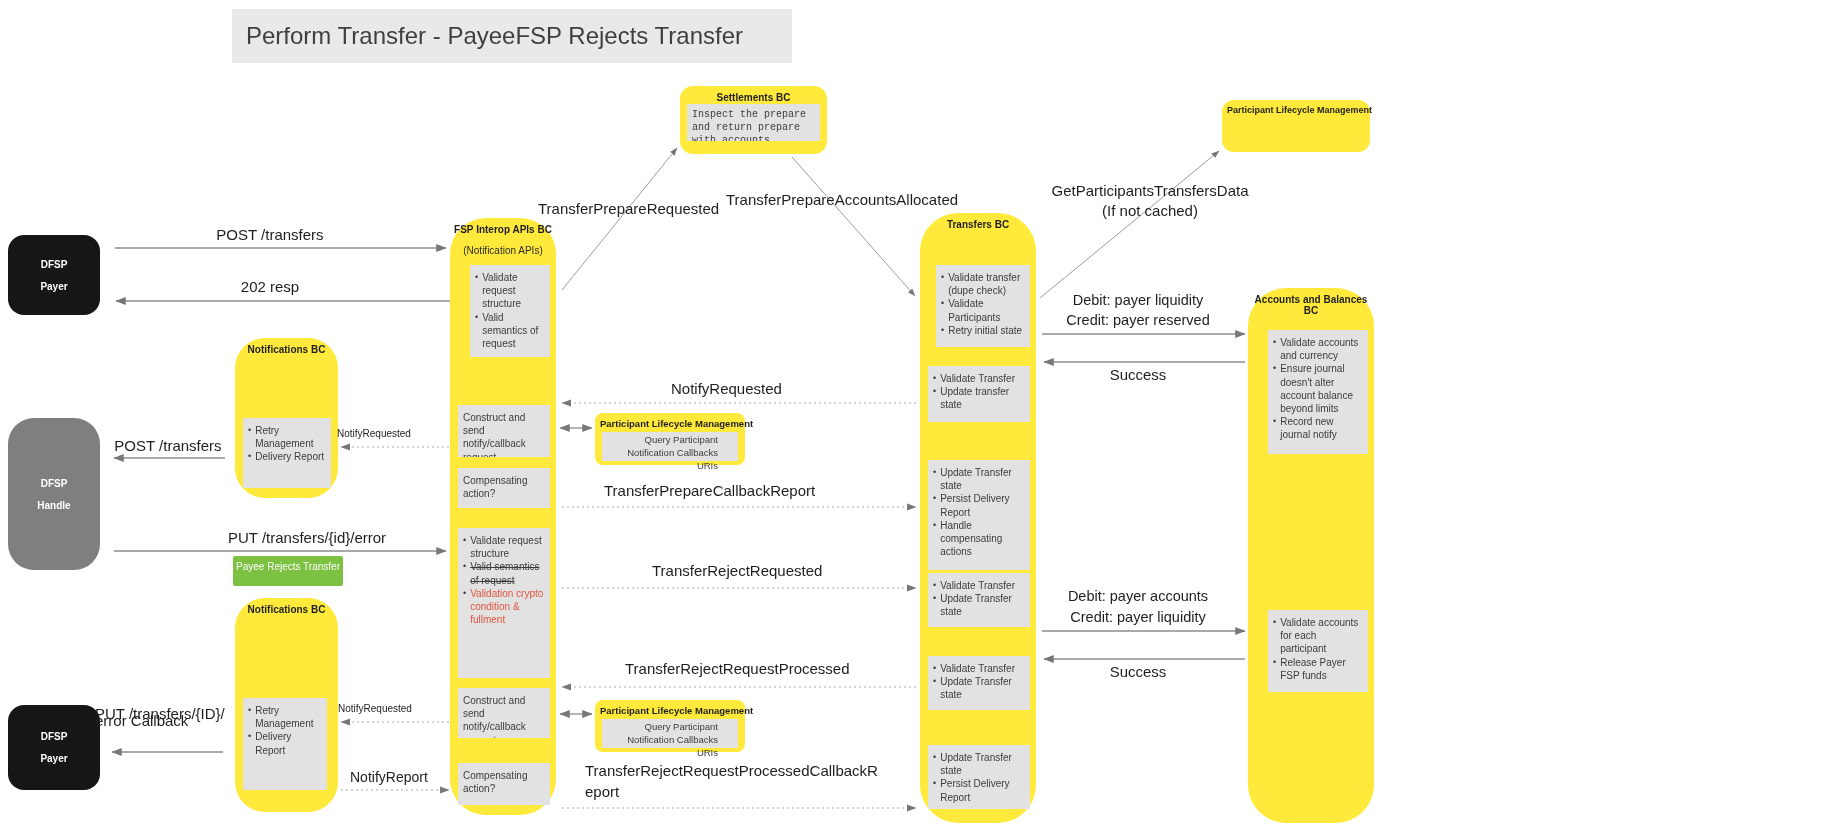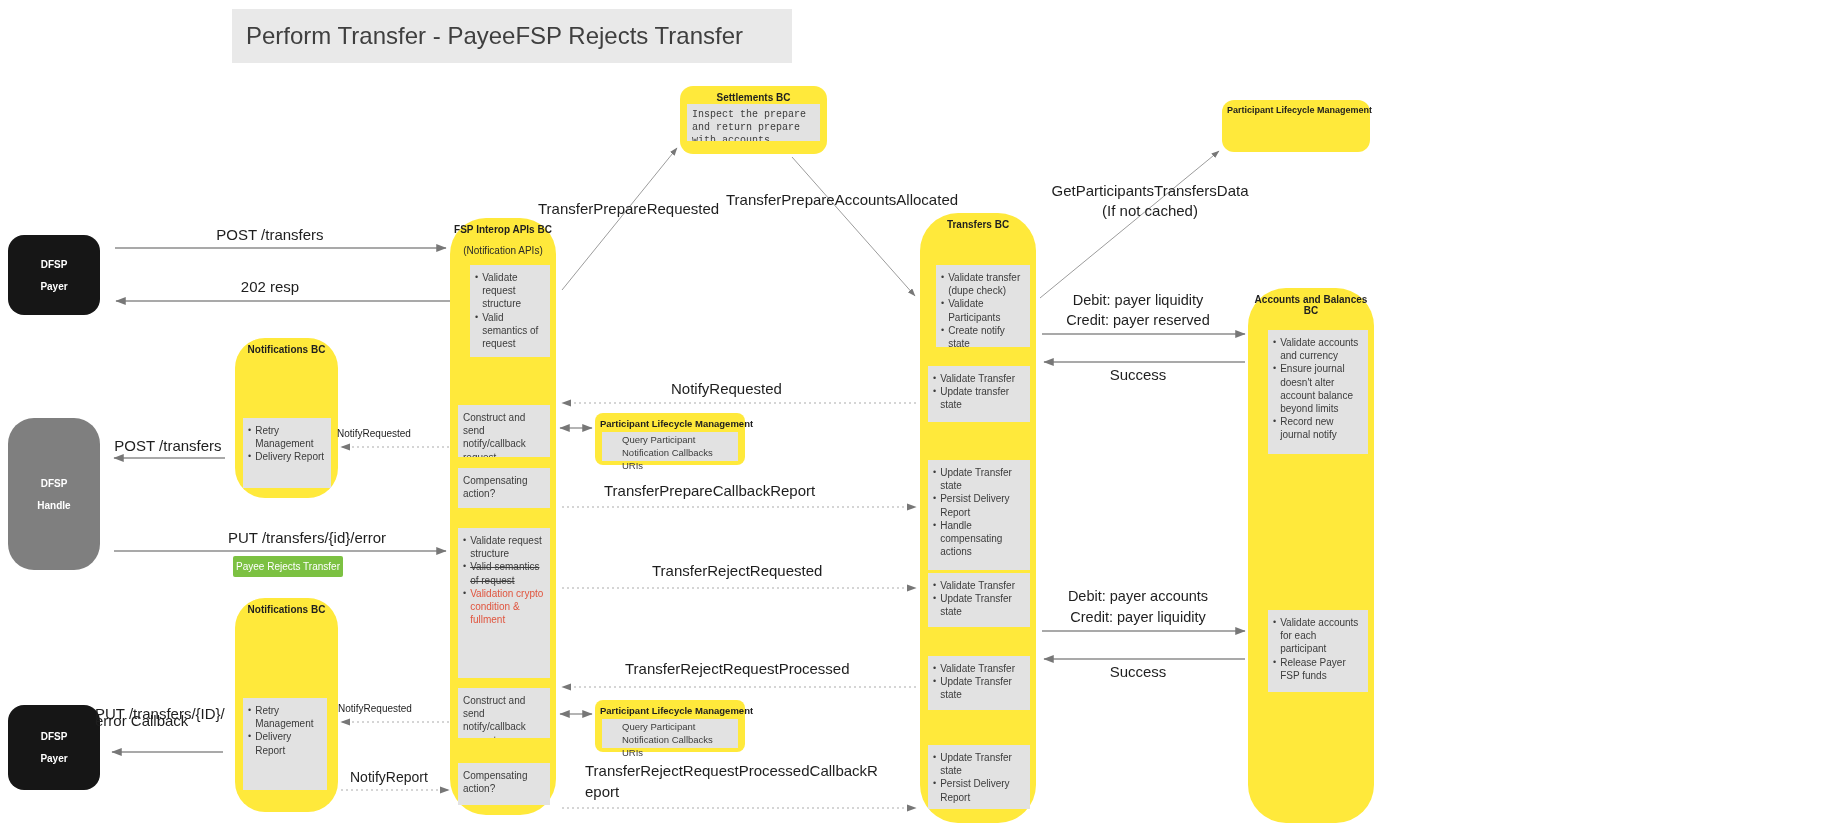--- a/index.html
+++ b/index.html
@@ -32,21 +32,21 @@
   .badge{background:var(--green,#7cc142);color:#ffffff;font-size:10px;text-align:center;
          line-height:21px;border-radius:2px;}
 
   .lbl{position:absolute;font-size:15px;color:#1e1e1e;white-space:nowrap;}
   .lbl-c{text-align:center;}
   .lbl-sm{font-size:10px;}
   .lbl-wrap{white-space:normal;overflow-wrap:anywhere;line-height:1.4;}
 
   .plm-h{position:absolute;top:5px;left:5px;font-size:9.5px;font-weight:bold;color:#1f1f1f;white-space:nowrap;}
   .plm-note{position:absolute;top:19px;left:7px;width:136px;height:29px;background:var(--box-gray,#e2e2e2);
-            font-size:9.5px;color:#3c3c3c;line-height:1.35;padding:2px 20px;box-sizing:border-box;}
+            font-size:9.5px;color:#3c3c3c;line-height:1.35;padding:2px 20px;box-sizing:border-box;text-align:right;}
 
   svg.wires{position:absolute;left:0;top:0;pointer-events:none;}
   .ln-solid{stroke:#8c8c8c;stroke-width:1.3;fill:none;}
   .ln-dot{stroke:#ababab;stroke-width:1.2;fill:none;stroke-dasharray:2,3;}
   .ln-diag{stroke:#9c9c9c;stroke-width:1;fill:none;}
 </style>
 </head>
 <body>
 
 <svg class="wires" width="1837" height="825">
@@ -170,21 +170,21 @@
       <div class="brow">
         <span class="bdot">•</span>
         <span class="btxt">Validate transfer (dupe check)</span>
       </div>
       <div class="brow">
         <span class="bdot">•</span>
         <span class="btxt">Validate Participants</span>
       </div>
       <div class="brow">
         <span class="bdot">•</span>
-        <span class="btxt">Create notify state</span>
+        <span class="btxt">Retry initial state</span>
       </div>
     </div>
   <div class="task" style="left:8px;top:153px;width:102px;height:56px;">
       <div class="brow">
         <span class="bdot">•</span>
         <span class="btxt">Validate Transfer</span>
       </div>
       <div class="brow">
         <span class="bdot">•</span>
         <span class="btxt">Update transfer state</span>
@@ -266,21 +266,21 @@
 
 <div class="abs lane" style="left:595px;top:413px;width:150px;height:52px;border-radius:8px;">
   <div class="plm-h">Participant Lifecycle Management</div>
   <div class="plm-note">Query Participant Notification Callbacks URIs</div>
 </div>
 <div class="abs lane" style="left:595px;top:700px;width:150px;height:52px;border-radius:8px;">
   <div class="plm-h">Participant Lifecycle Management</div>
   <div class="plm-note">Query Participant Notification Callbacks URIs</div>
 </div>
 
-<div class="abs badge" style="left:233px;top:556px;width:110px;height:21px;">Payee Rejects Transfer</div>
+<div class="abs badge" style="left:233px;top:556px;width:110px;height:30px;">Payee Rejects Transfer</div>
 
 <div class="lbl lbl-c" style="left:170px;top:226px;width:200px;">POST /transfers</div>
 <div class="lbl lbl-c" style="left:170px;top:278px;width:200px;">202 resp</div>
 <div class="lbl" style="left:538px;top:200px;">TransferPrepareRequested</div>
 <div class="lbl" style="left:726px;top:191px;">TransferPrepareAccountsAllocated</div>
 <div class="lbl lbl-c" style="left:1040px;top:182px;width:220px;">GetParticipantsTransfersData</div>
 <div class="lbl lbl-c" style="left:1040px;top:202px;width:220px;">(If not cached)</div>
 <div class="lbl lbl-c" style="left:1033px;top:292px;width:210px;font-size:14.5px;">Debit: payer liquidity</div>
 <div class="lbl lbl-c" style="left:1033px;top:312px;width:210px;font-size:14.5px;">Credit: payer reserved</div>
 <div class="lbl lbl-c" style="left:1033px;top:366px;width:210px;">Success</div>

